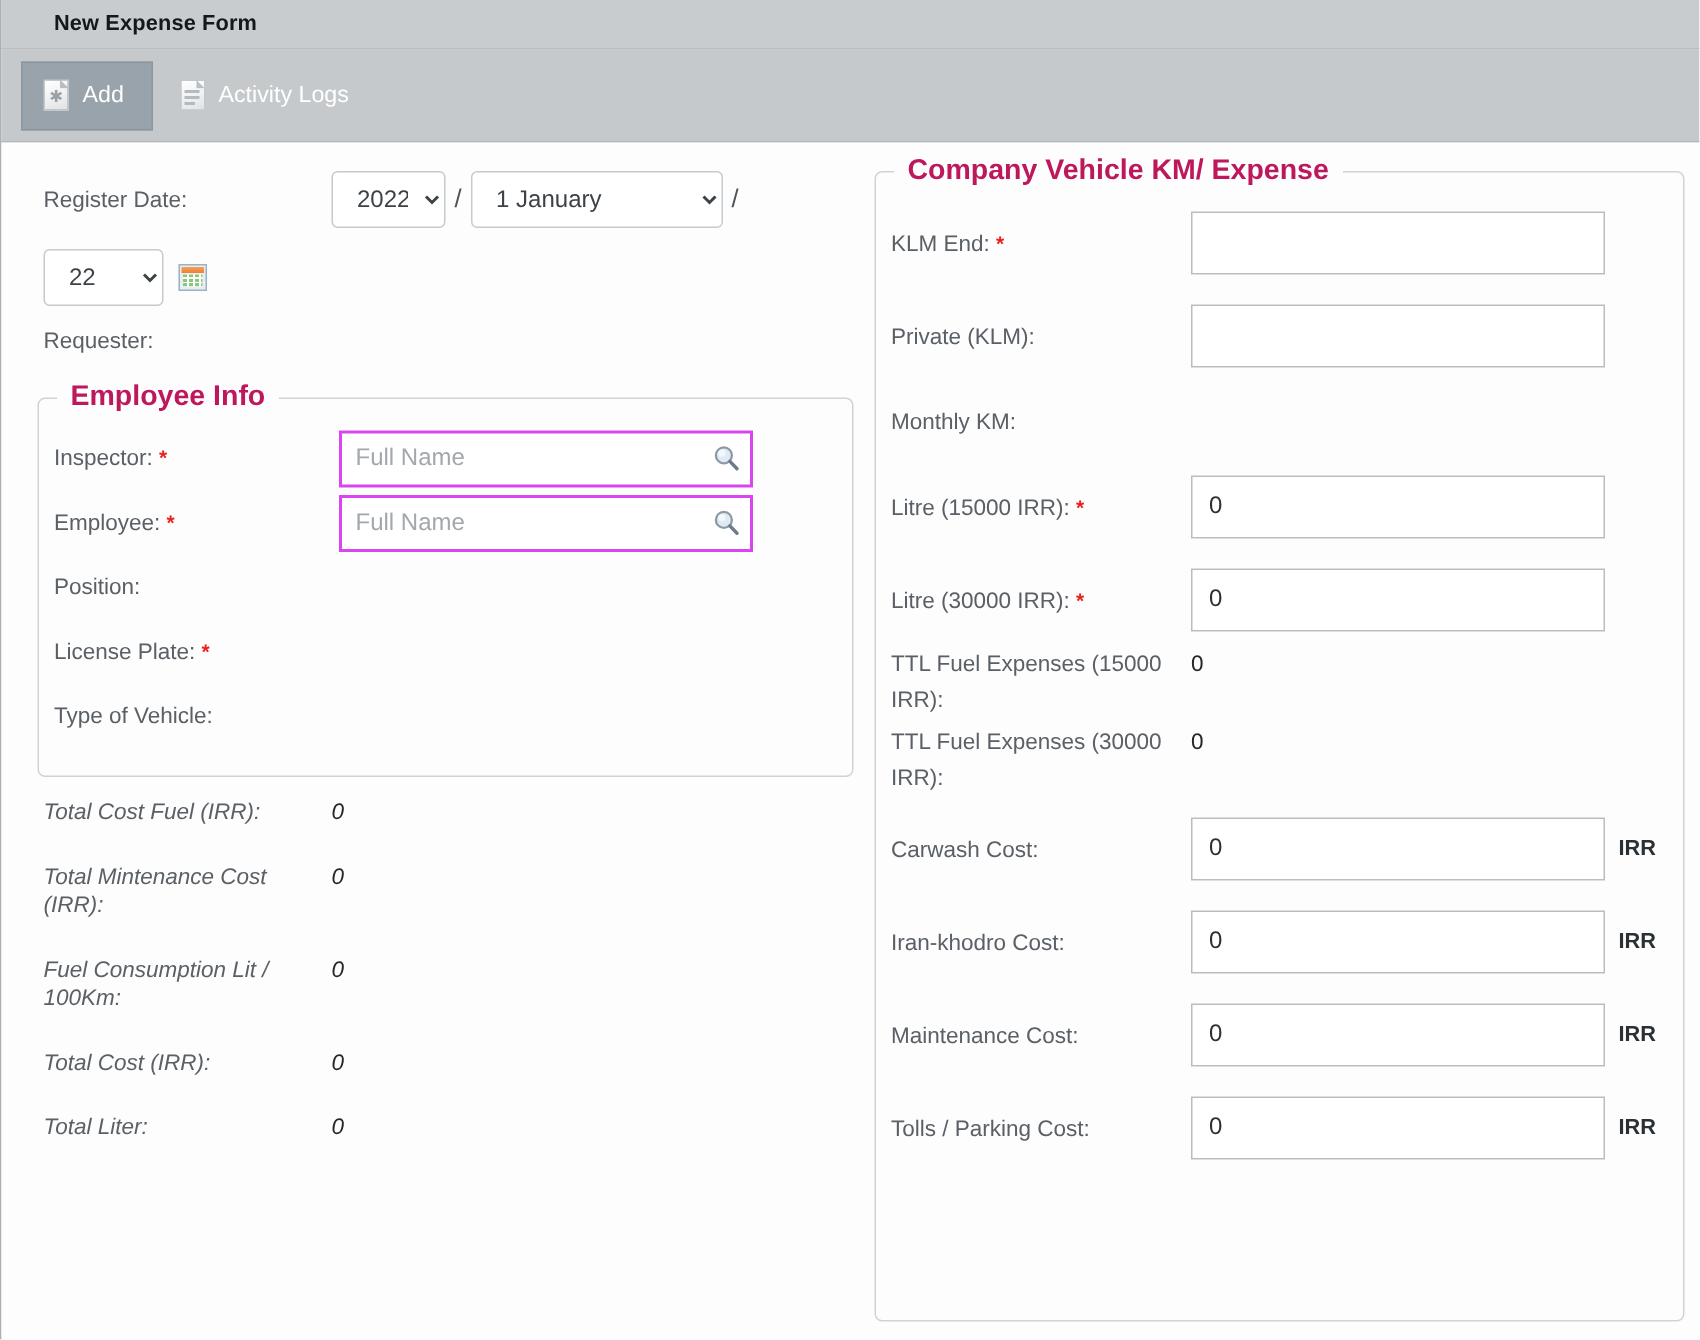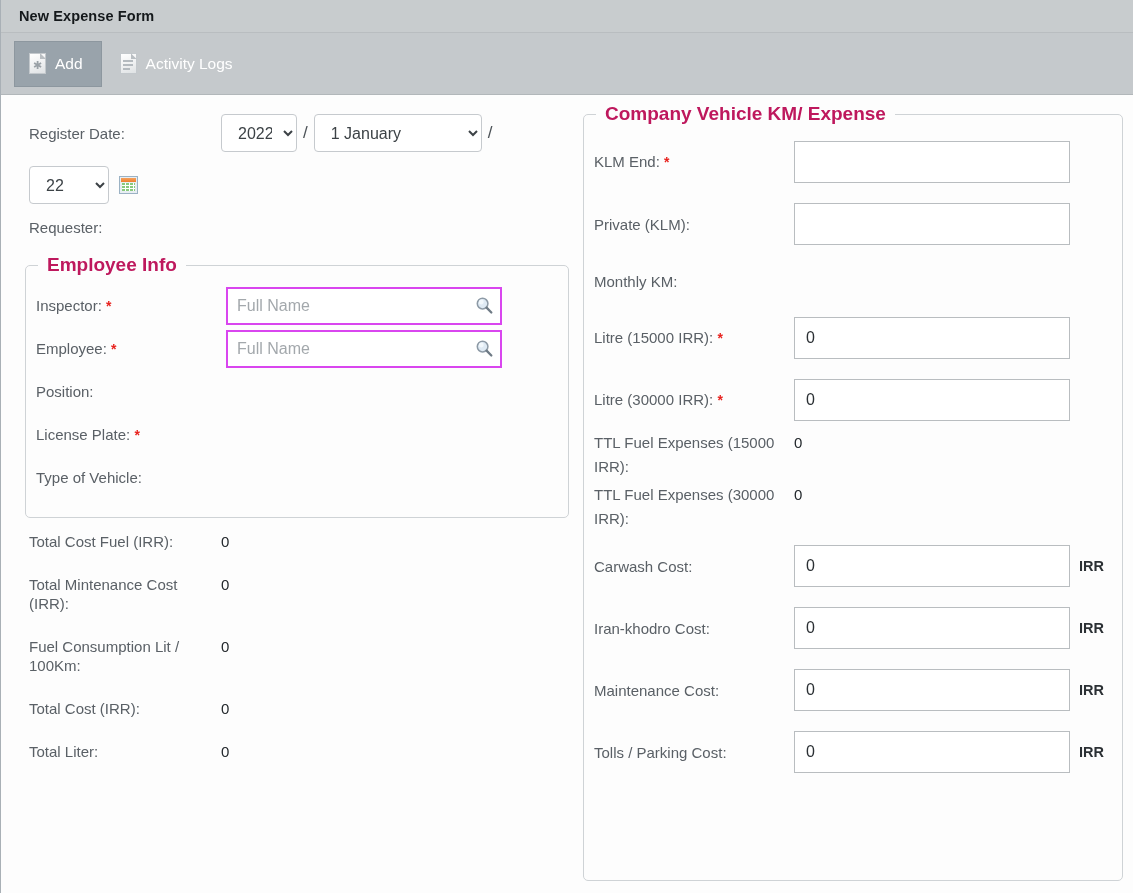--- a/index.html
+++ b/index.html
@@ -28,21 +28,21 @@
   }
 
   
   .titlebar {
     height: 33px;
     background: #c8ccce;
     border-bottom: 1px solid #b9bdc0;
     box-sizing: border-box;
     display: flex;
     align-items: center;
-    padding-left: 18px;
+    padding-left: 35px;
   }
   .titlebar-text {
     font-size: 14.5px;
     font-weight: bold;
     color: #14181b;
     letter-spacing: 0.1px;
   }
 
   
   .tabstrip {
@@ -277,20 +277,21 @@
   .plain-row .lbl { width: 190px; flex: 0 0 190px; }
 
   
   .totals {
     padding: 14px 0 0 28px;
   }
   .tot-row {
     display: flex;
     align-items: flex-start;
     margin-bottom: 24px;
+    font-style: italic;
   }
   .tot-row .lbl {
     width: 192px;
     flex: 0 0 192px;
     padding-right: 8px;
     box-sizing: border-box;
   }
 
   
   #vehicle-box {

